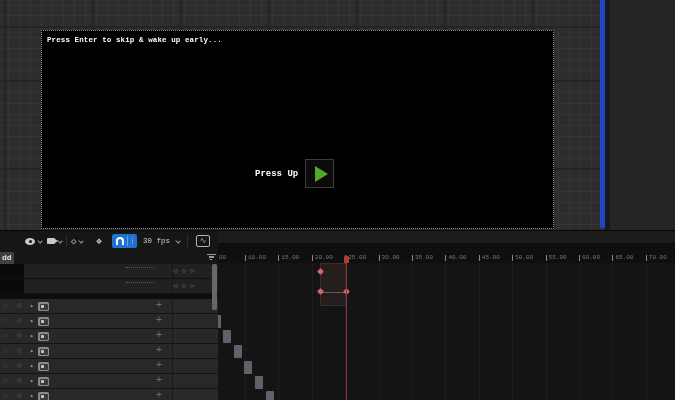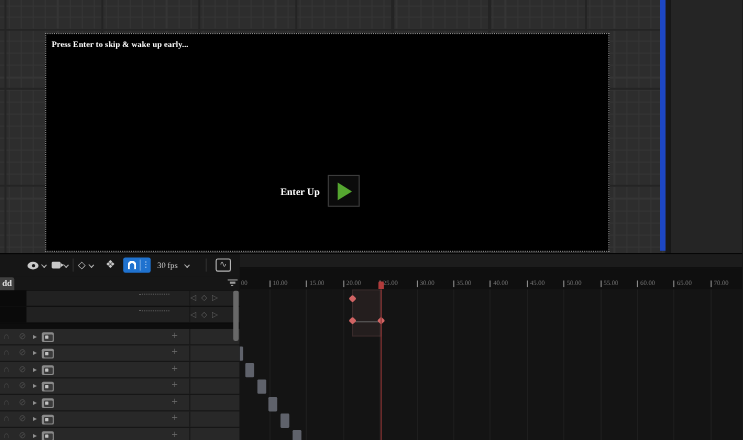--- a/index.html
+++ b/index.html
@@ -1,18 +1,18 @@
 <!DOCTYPE html>
 <html style="--blue-divider: #1d47c4; --play-green: #55a630; --snap-active: #1f72cf; --key-red: #d16464; --playhead: #b13b3b; --playhead-line: #8e3434; --stair: #5f626b;"><head>
 <meta charset="utf-8">
 <style>
   html,body{margin:0;padding:0;background:#111;}
   *{box-sizing:border-box;}
   .stage{position:relative;width:675px;height:400px;overflow:hidden;background:#242424;
-         font-family:Liberation Serif, serif;-webkit-font-smoothing:antialiased;}
+         font-family:Liberation Mono, monospace;-webkit-font-smoothing:antialiased;}
   
   .grid-area{position:absolute;left:0;top:0;width:605px;height:230px;background-color:#2d2d2d;
     background-image:
       repeating-linear-gradient(0deg,#242424 0 2px,transparent 2px 88px),
       repeating-linear-gradient(90deg,#242424 0 2px,transparent 2px 88px),
       repeating-linear-gradient(0deg,#353535 0 1px,transparent 1px 11px),
       repeating-linear-gradient(90deg,#353535 0 1px,transparent 1px 11px);
     background-position:0 28px,4px 0,0 6px,8px 0;}
   .divider-gap{position:absolute;left:605px;top:0;width:4px;height:230px;background:#191919;}
   .blue-bar{position:absolute;left:600px;top:0;width:5px;height:228px;background:var(--blue-divider,#1d47c4);}
@@ -94,21 +94,21 @@
 <div class="stage">
 
   <div class="grid-area"></div>
   <div class="divider-gap"></div>
   <div class="blue-bar"></div>
   <div class="side-panel"></div>
 
   <div class="viewport">
     <div class="overlay-text">Press Enter to skip &amp; wake up early...</div>
     <div class="wake-row">
-      <span class="wake-label">Enter Up</span>
+      <span class="wake-label">Press Up</span>
       <div class="wake-btn">
         <span class="play-tri"></span>
       </div>
     </div>
   </div>
 
   <div class="seq">
 
     <div class="toolbar">
       <div class="tb" style="left:25px;">

